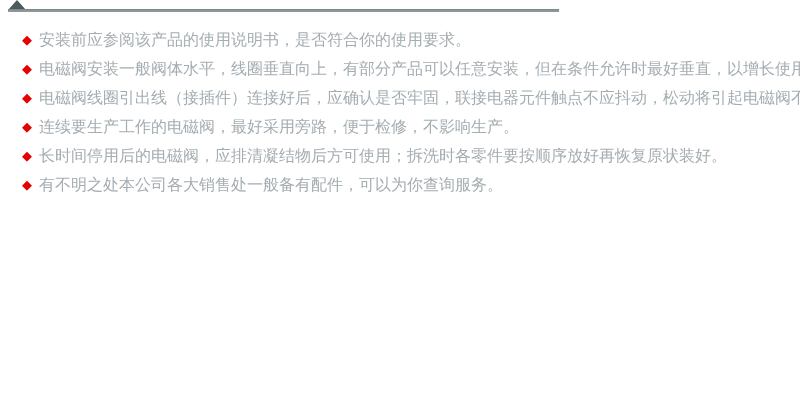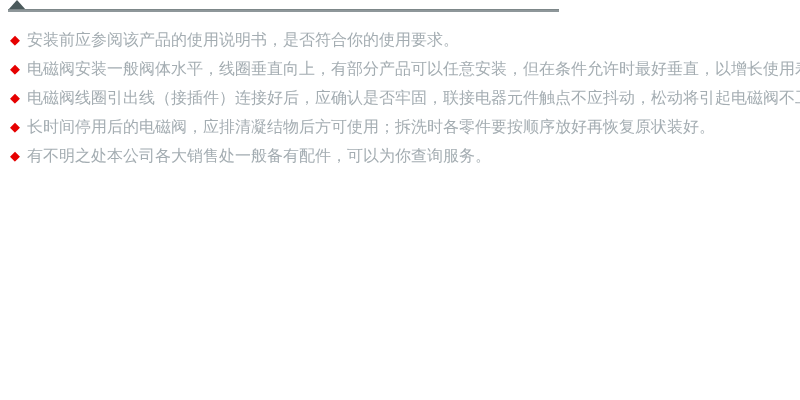--- a/index.html
+++ b/index.html
@@ -50,21 +50,21 @@
     position: absolute;
     left: 0;
     bottom: 0;
     width: 100%;
     height: 2px;
     background: #8e979a;
     border-top: 1px solid #7d8789;
   }
   ul.bullet-list {
     list-style: none;
-    margin: 13px 0 0 10px;
+    margin: 13px 0 0 22px;
     padding: 0;
   }
   ul.bullet-list li {
     font-size: 16px;
     color: #a4adb2;
     line-height: 29px;
     white-space: nowrap;
   }
   .diamond-icon {
     color: #e60000;
@@ -88,20 +88,23 @@
     <li>
       <span class="diamond-icon">◆</span><span>安装前应参阅该产品的使用说明书，是否符合你的使用要求。</span>
     </li>
     <li>
       <span class="diamond-icon">◆</span><span>电磁阀安装一般阀体水平，线圈垂直向上，有部分产品可以任意安装，但在条件允许时最好垂直，以增长使用寿命。</span>
     </li>
     <li>
       <span class="diamond-icon">◆</span><span>电磁阀线圈引出线（接插件）连接好后，应确认是否牢固，联接电器元件触点不应抖动，松动将引起电磁阀不工作。</span>
     </li>
     <li>
+      <span class="diamond-icon">◆</span><span>连续要生产工作的电磁阀，最好采用旁路，便于检修，不影响生产。</span>
+    </li>
+    <li>
       <span class="diamond-icon">◆</span><span>长时间停用后的电磁阀，应排清凝结物后方可使用；拆洗时各零件要按顺序放好再恢复原状装好。</span>
     </li>
     <li>
       <span class="diamond-icon">◆</span><span>有不明之处本公司各大销售处一般备有配件，可以为你查询服务。</span>
     </li>
   </ul>
 
 </div>
 
 </body></html>

